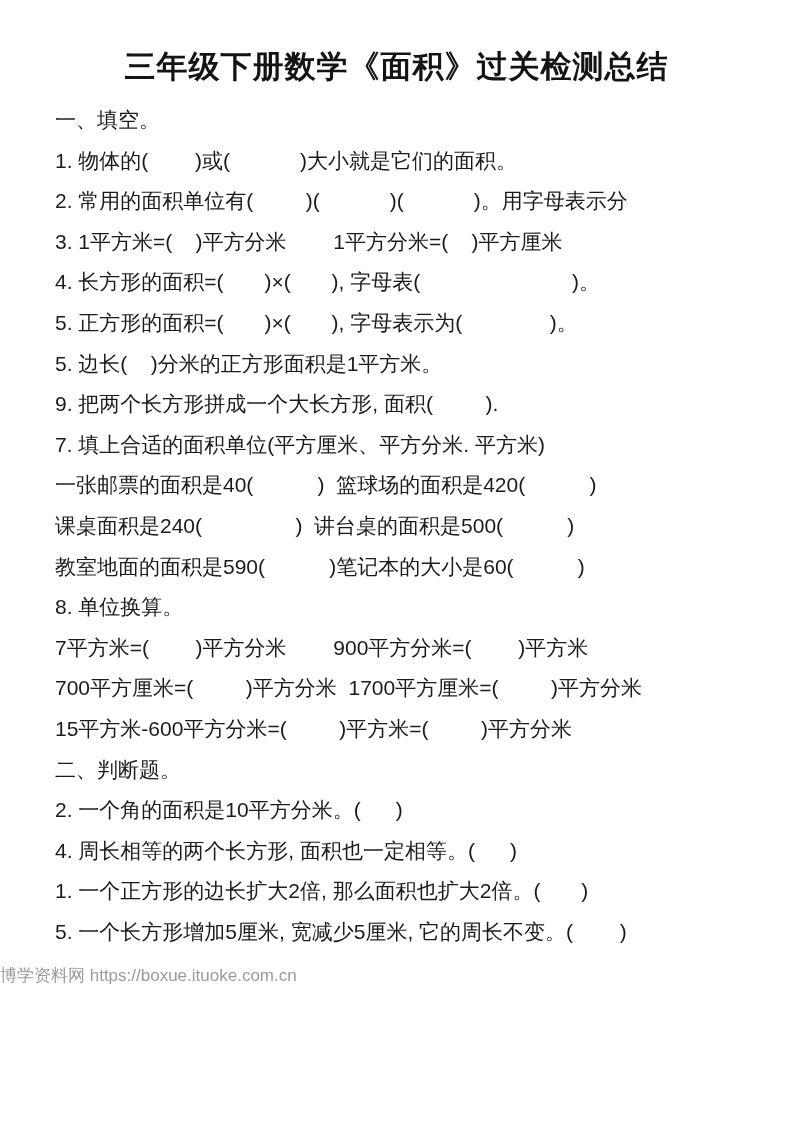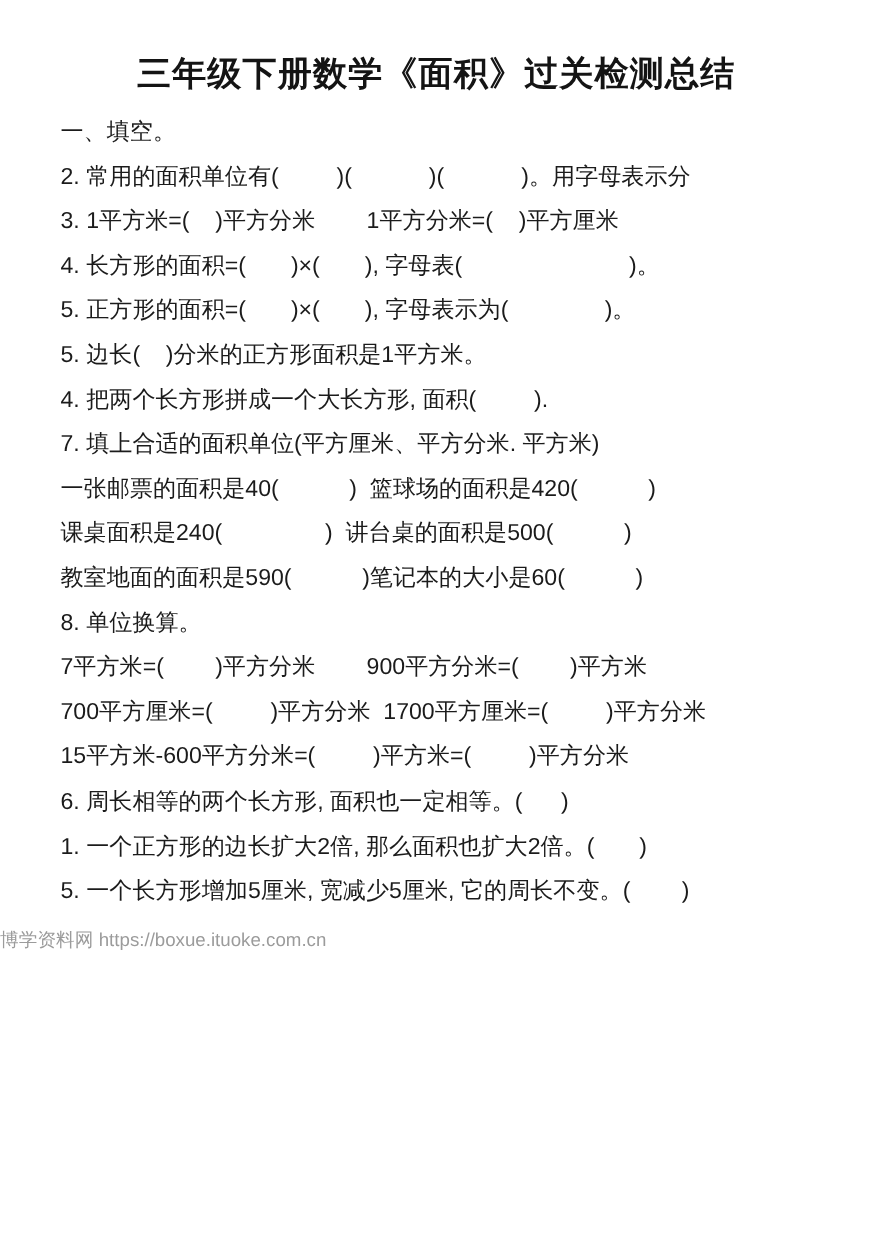--- a/index.html
+++ b/index.html
@@ -46,37 +46,40 @@
 <body>
 
 <div class="page">
 
   <h1 class="title">三年级下册数学《面积》过关检测总结</h1>
 
   <div class="content">
 
     <p class="line">一、填空。</p>
 
+    <p class="line">1. 物体的(        )或(            )大小就是它们的面积。</p>
     <p class="line">2. 常用的面积单位有(         )(            )(            )。用字母表示分</p>
     <p class="line">3. 1平方米=(    )平方分米        1平方分米=(    )平方厘米</p>
     <p class="line">4. 长方形的面积=(       )×(       ), 字母表(                          )。</p>
     <p class="line">5. 正方形的面积=(       )×(       ), 字母表示为(               )。</p>
     <p class="line">5. 边长(    )分米的正方形面积是1平方米。</p>
-    <p class="line">4. 把两个长方形拼成一个大长方形, 面积(         ).</p>
+    <p class="line">9. 把两个长方形拼成一个大长方形, 面积(         ).</p>
     <p class="line">7. 填上合适的面积单位(平方厘米、平方分米. 平方米)</p>
     <p class="line">一张邮票的面积是40(           )  篮球场的面积是420(           )</p>
     <p class="line">课桌面积是240(                )  讲台桌的面积是500(           )</p>
     <p class="line">教室地面的面积是590(           )笔记本的大小是60(           )</p>
     <p class="line">8. 单位换算。</p>
     <p class="line">7平方米=(        )平方分米        900平方分米=(        )平方米</p>
     <p class="line">700平方厘米=(         )平方分米  1700平方厘米=(         )平方分米</p>
     <p class="line">15平方米-600平方分米=(         )平方米=(         )平方分米</p>
 
+    <p class="line">二、判断题。</p>
 
-    <p class="line">6. 周长相等的两个长方形, 面积也一定相等。(      )</p>
+    <p class="line">2. 一个角的面积是10平方分米。(      )</p>
+    <p class="line">4. 周长相等的两个长方形, 面积也一定相等。(      )</p>
     <p class="line">1. 一个正方形的边长扩大2倍, 那么面积也扩大2倍。(       )</p>
     <p class="line">5. 一个长方形增加5厘米, 宽减少5厘米, 它的周长不变。(        )</p>
 
   </div>
 
   <div class="footer">博学资料网 https://boxue.ituoke.com.cn</div>
 
 </div>
 
 </body></html>

